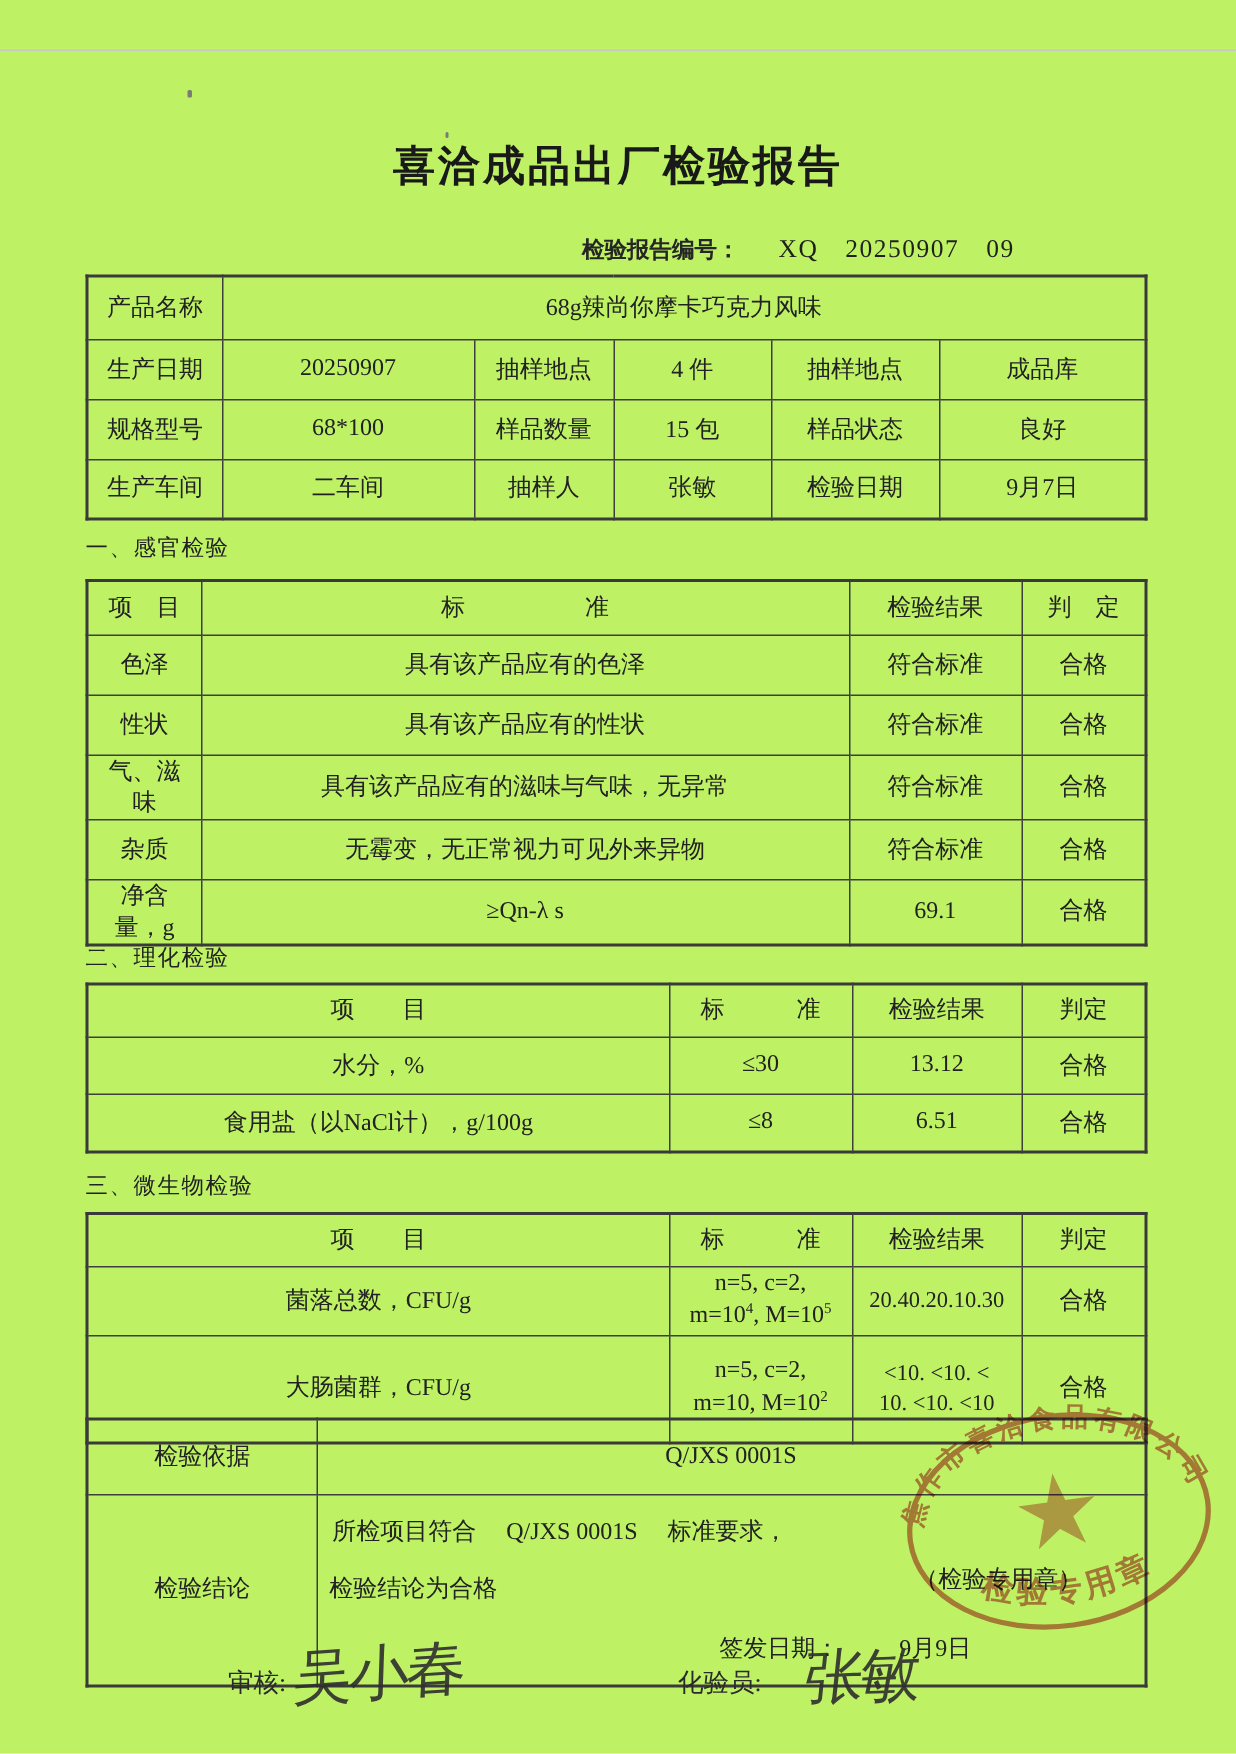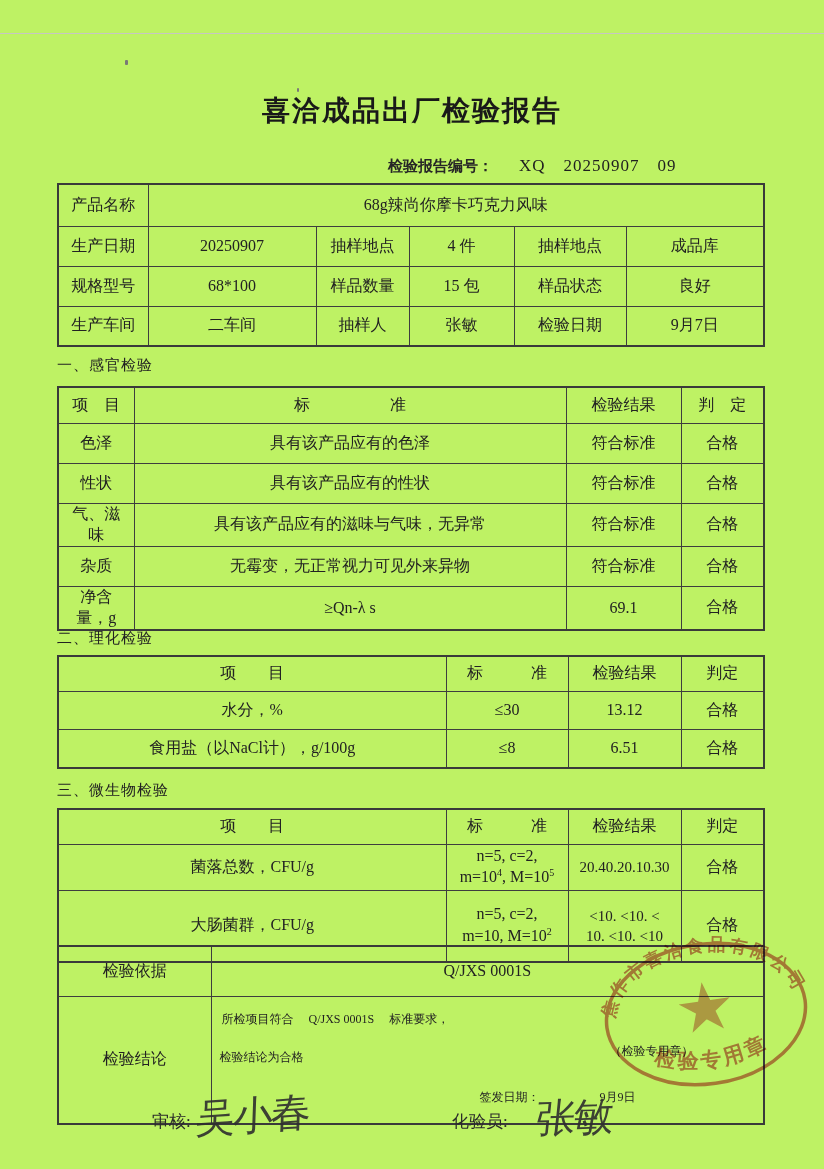--- a/index.html
+++ b/index.html
@@ -37,21 +37,21 @@
   td.std-small { font-size:14px; line-height:1.3; }
   sup { font-size:10px; }
 
   .sec-heading {
     position:absolute; left:57px;
     font-family:"Liberation Sans","DejaVu Sans",sans-serif;
     font-size:15px; font-weight:normal; color:#222; letter-spacing:1px;
   }
 
   .concl-cell { position:relative; }
-  .concl-cell .abs { position:absolute; white-space:nowrap; font-size:12px; }
+  .concl-cell .abs { position:absolute; white-space:nowrap; font-size:16px; }
 
   .sig-row { position:absolute; top:1110px; left:0; width:100%; font-size:17px; }
   .sig-label { position:absolute; white-space:nowrap; color:#2a2a2a; }
   .handwriting {
     position:absolute; white-space:nowrap; color:#2e2e2e;
     font-family:"DejaVu Serif","Liberation Serif",serif;
     transform:rotate(-4deg) skewX(-6deg); letter-spacing:-2px; opacity:.9;
   }
   .hw-review { top:-22px; left:195px; font-size:40px; }
   .hw-tester { top:-20px; left:536px; font-size:40px; transform:rotate(-2deg) skewX(-8deg); }

